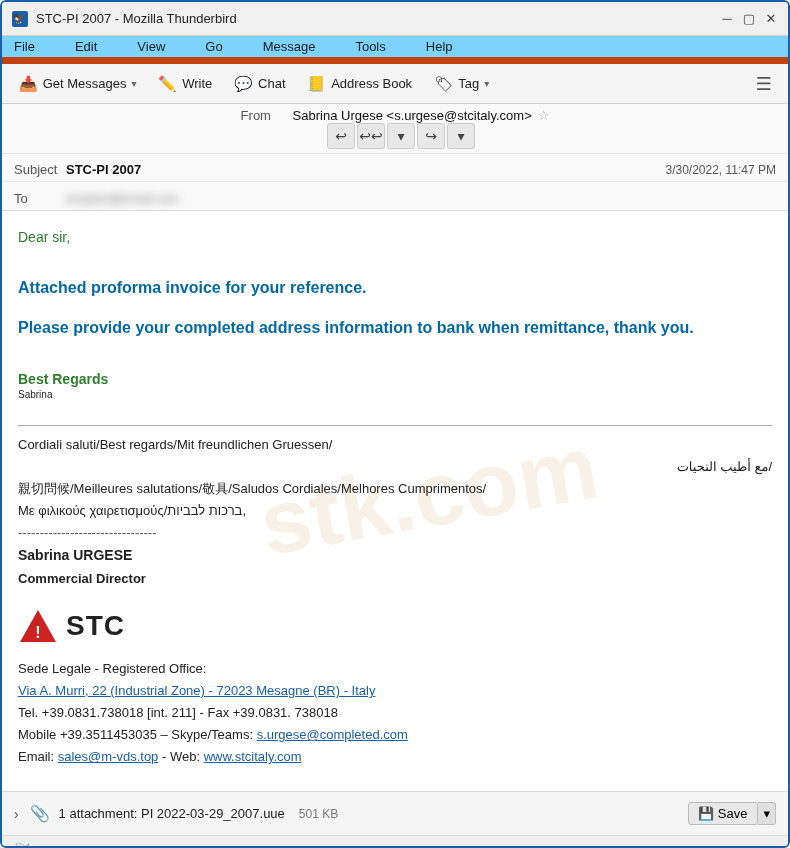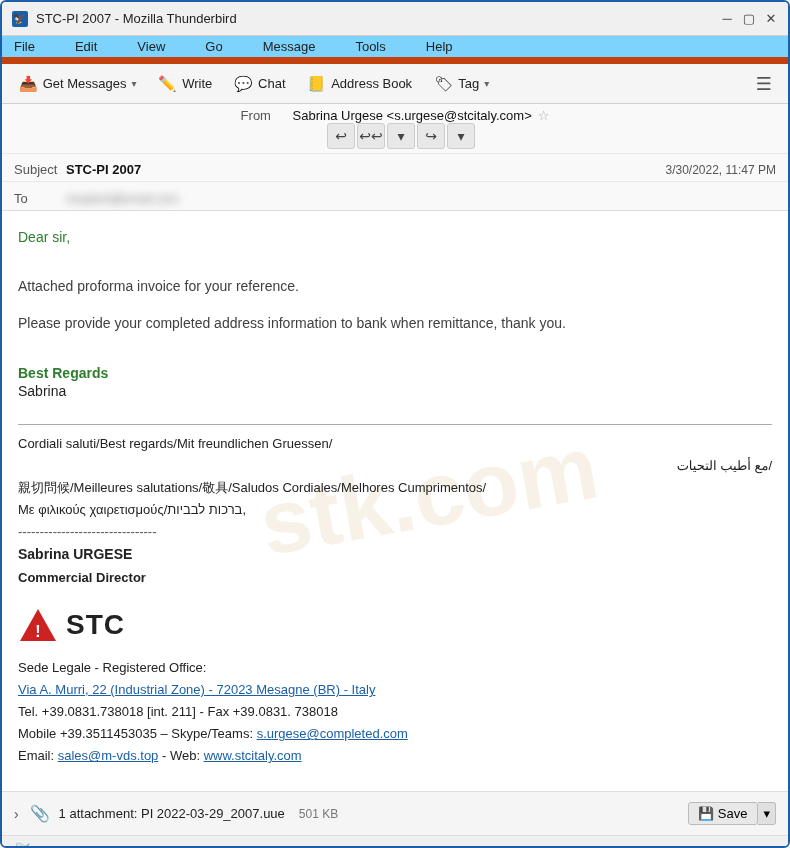--- a/index.html
+++ b/index.html
@@ -171,23 +171,23 @@
       font-size: 90px;
       font-weight: bold;
       color: rgba(200, 160, 100, 0.15);
       pointer-events: none;
       white-space: nowrap;
       z-index: 0;
       font-family: Arial, sans-serif;
     }
     .email-content { position: relative; z-index: 1; }
     .greeting { color: #2d7d2d; font-size: 14px; margin-bottom: 16px; }
-    .main-text { color: #404040; font-size: 14px; margin-bottom: 16px; line-height: 1.5; }
+    .main-text { color: #0369a1; font-size: 16px; margin-bottom: 16px; line-height: 1.5; font-weight: bold; }
     .regards { color: #2d7d2d; font-size: 14px; font-weight: bold; margin-bottom: 2px; }
-    .regards-name { color: #222; font-size: 14px; margin-bottom: 25px; }
+    .regards-name { color: #222; font-size: 10px; margin-bottom: 25px; }
     .divider-line { border: none; border-top: 1px solid #aaa; margin: 8px 0; }
     .signature-block { font-size: 13px; color: #222; line-height: 1.7; }
     .arabic-text { direction: rtl; }
     .dashes { color: #555; letter-spacing: 0; font-size: 13px; }
     .sig-name { font-weight: bold; font-size: 14px; }
     .sig-title { font-weight: bold; font-size: 13px; }
     .stc-logo {
       display: flex;
       align-items: center;
       gap: 8px;

